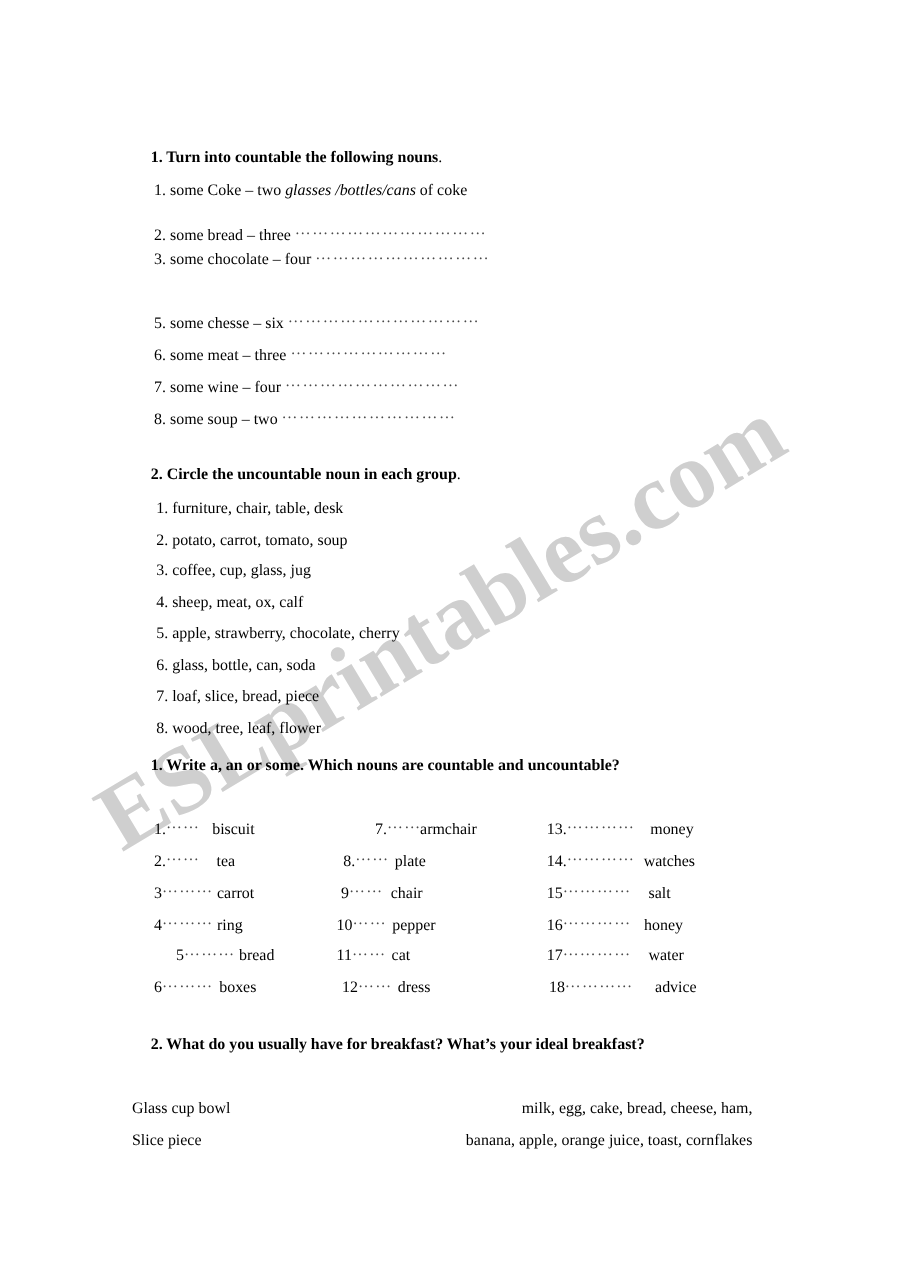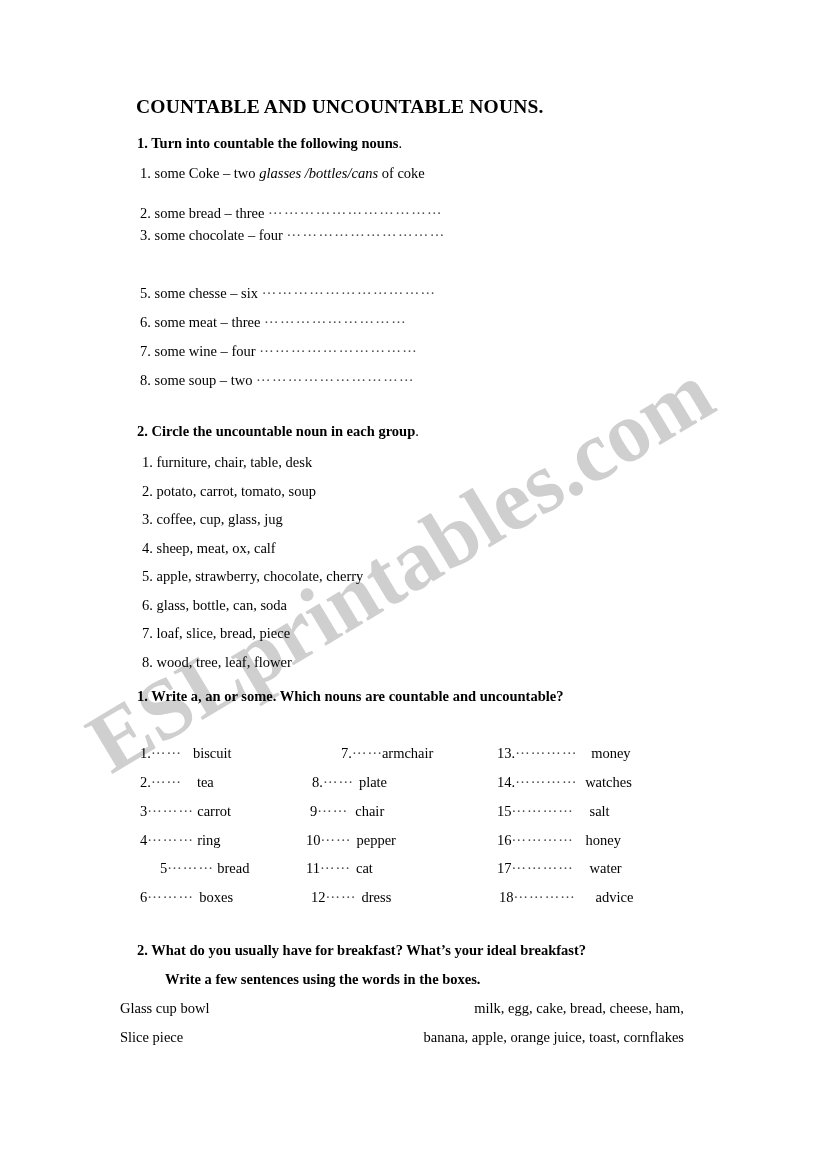--- a/index.html
+++ b/index.html
@@ -97,21 +97,20 @@
 </style>
 </head>
 <body>
 
 <div id="watermark">
   <div class="wm-text">ESLprintables.com</div>
 </div>
 
 <div id="page">
 
-  <div class="abs" id="doc-title">COUNTABLE AND UNCOUNTABLE NOUNS.</div>
 
   <div class="abs section-heading" style="left:137px; top:135px;">
     <span>1. Turn into countable the following nouns</span><span class="trail">.</span>
   </div>
 
   <div class="abs body-line" style="left:140px; top:165px;">
     <span>1. some Coke – two </span><span class="italic">glasses /bottles/cans</span><span> of coke</span>
   </div>
 
   <div class="abs body-line" style="left:140px; top:201px;">
@@ -205,21 +204,20 @@
     <span>16</span><span class="dots" style="width:74px;">…………</span><span>honey</span>
   </div>
   <div class="abs col-item" style="left:497px; top:856px;">
     <span>17</span><span class="dots" style="width:78px;">…………</span><span>water</span>
   </div>
   <div class="abs col-item" style="left:499px; top:885px;">
     <span>18</span><span class="dots" style="width:82px;">…………</span><span>advice</span>
   </div>
 
   <div class="abs sub-line" style="left:137px; top:942px;">2.   What do you usually have for breakfast? What’s your ideal breakfast?</div>
-  <div class="abs sub-line" style="left:165px; top:971px;">Write a few sentences using the words in the boxes.</div>
 
   <div class="abs wordbox-line" style="left:120px; top:1000px;">Glass  cup   bowl</div>
   <div class="abs wordbox-line" style="left:120px; top:1029px;text-align:center;">Slice   piece</div>
 
   <div class="wordbox-right" style="position:absolute; left:300px; top:1000px; width:384px;">milk, egg, cake, bread, cheese, ham,</div>
   <div class="wordbox-right" style="position:absolute; left:300px; top:1029px; width:384px;">banana, apple, orange juice, toast, cornflakes</div>
 
 </div>
 
 </body></html>

